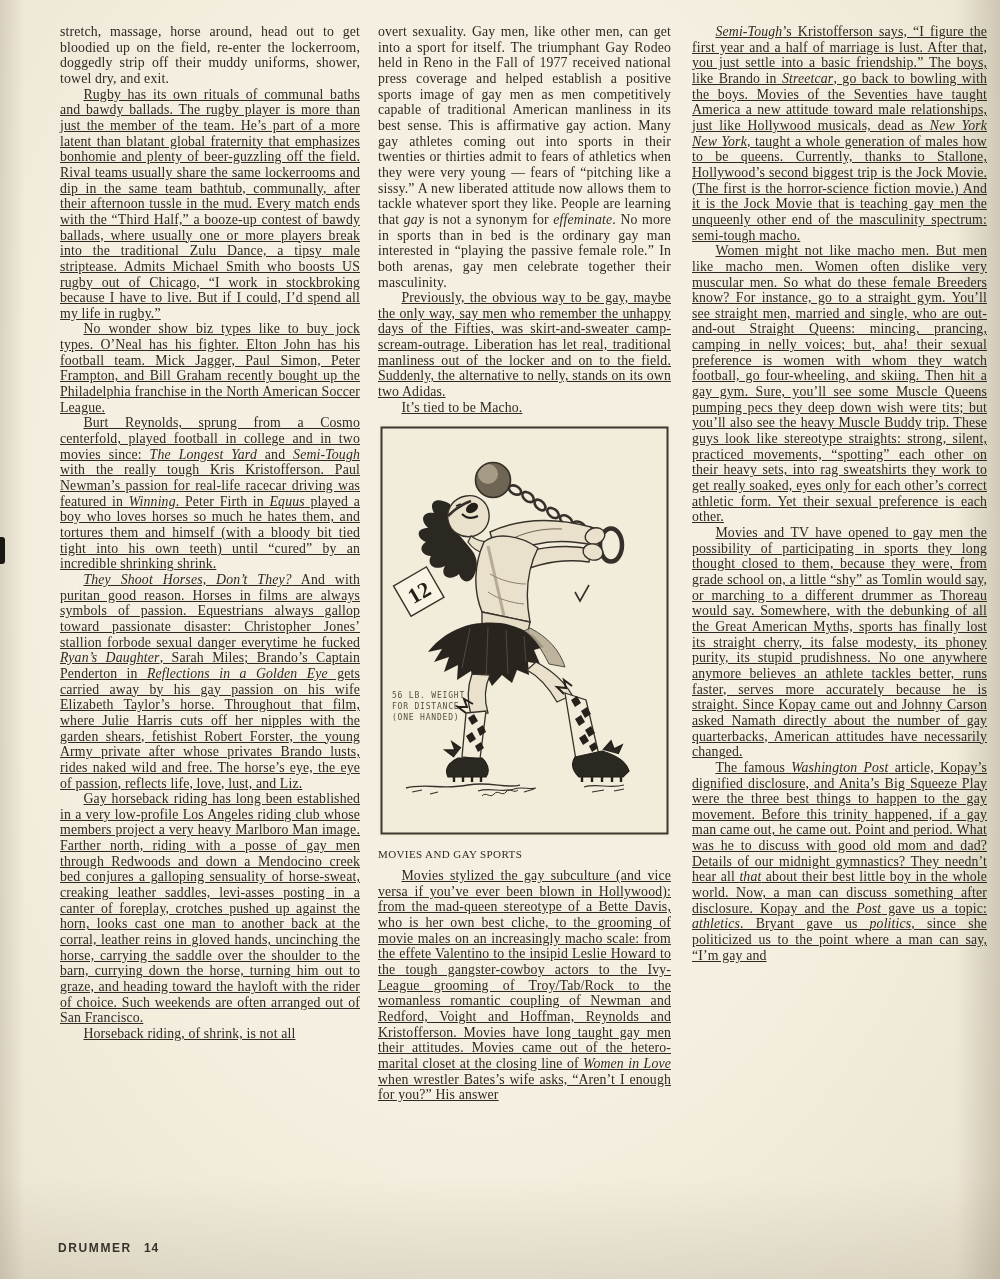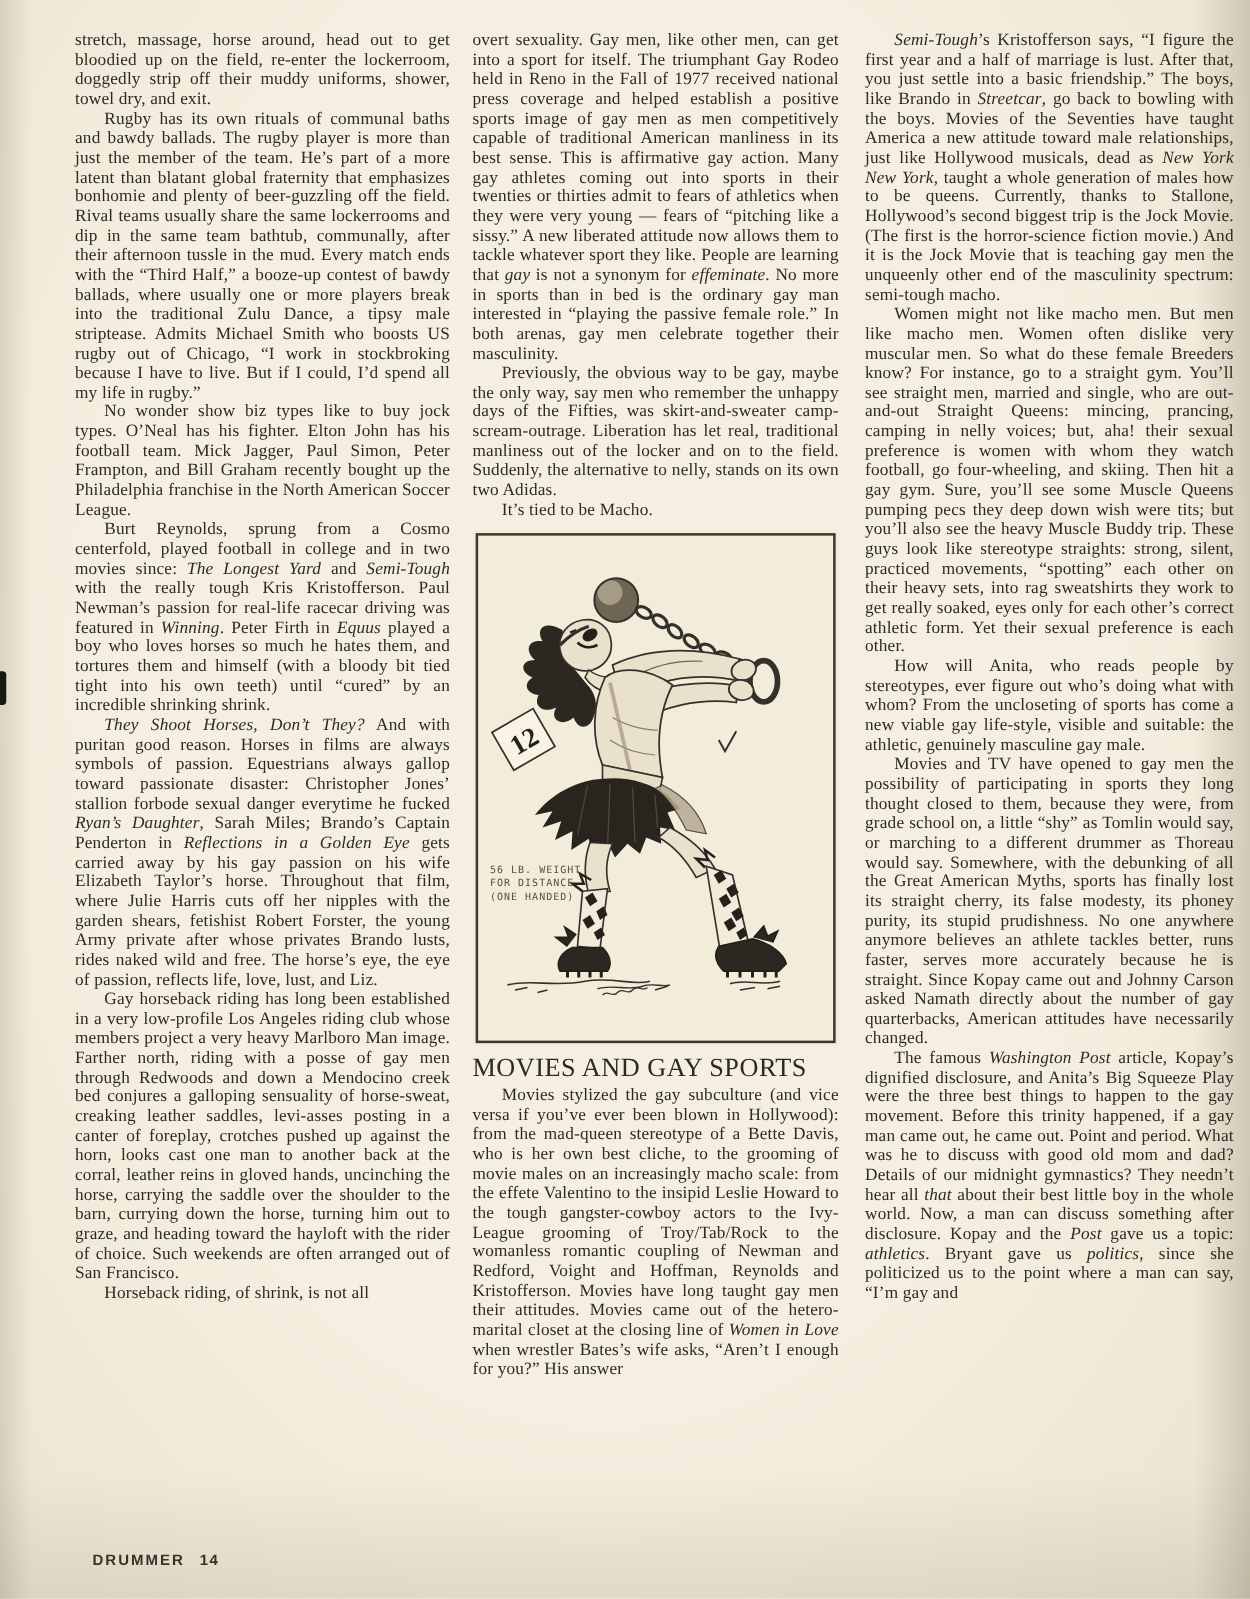--- a/index.html
+++ b/index.html
@@ -13,32 +13,32 @@
     color:#2e2a23;
   }
   .col{
     position:absolute;top:24px;text-align:justify;
     font-size:13.8px;line-height:15.65px;letter-spacing:0.15px;
   }
   #col1{left:60px;width:300px;}
   #col2{left:378px;width:293px;}
   #col3{left:692px;width:295px;}
   p.para{margin:0;padding:0;}
-  p.para.indent{text-indent:1.7em;}
+  p.para.indent{text-indent:1.7em;text-decoration:underline;}
   em{font-style:italic;}
   .illustration{
     margin:9px 0 10px 0;height:413px;position:relative;
   }
   .illustration svg{display:block;width:100%;height:100%;}
   h2.section-heading{
-    margin:2px 0 5px 0;font-size:21px;font-weight:normal;
+    margin:2px 0 5px 0;font-size:11px;font-weight:normal;
     letter-spacing:0.4px;text-align:left;text-indent:0;
   }
   .footer{
-    position:absolute;left:74px;top:1241px;
+    position:absolute;left:58px;top:1241px;
     font-family:"Liberation Sans", sans-serif;font-weight:bold;
     font-size:12px;letter-spacing:1.6px;color:#37332b;
   }
   .footer .pageno{margin-left:12px;letter-spacing:1px;}
   .scan-artifact{
     position:absolute;left:0;top:537px;width:5px;height:27px;
     background:#191712;border-radius:0 3px 3px 0;
   }
   .cap-line{font-family:"DejaVu Sans Mono", monospace;}
 </style>
@@ -170,20 +170,19 @@
   <h2 class="section-heading">MOVIES AND GAY SPORTS</h2>
 
   <div>
       <p class="para indent">Movies stylized the gay subculture (and vice versa if you’ve ever been blown in Hollywood): from the mad-queen stereotype of a Bette Davis, who is her own best cliche, to the grooming of movie males on an increasingly macho scale: from the effete Valentino to the insipid Leslie Howard to the tough gangster-cowboy actors to the Ivy-League grooming of Troy/Tab/Rock to the womanless romantic coupling of Newman and Redford, Voight and Hoffman, Reynolds and Kristofferson. Movies have long taught gay men their attitudes. Movies came out of the hetero-marital closet at the closing line of <em>Women in Love</em> when wrestler Bates’s wife asks, “Aren’t I enough for you?” His answer</p>
     </div>
 </div>
 
 <div class="col" id="col3">
     <p class="para indent"><em>Semi-Tough</em>’s Kristofferson says, “I figure the first year and a half of marriage is lust. After that, you just settle into a basic friendship.” The boys, like Brando in <em>Streetcar</em>, go back to bowling with the boys. Movies of the Seventies have taught America a new attitude toward male relationships, just like Hollywood musicals, dead as <em>New York New York</em>, taught a whole generation of males how to be queens. Currently, thanks to Stallone, Hollywood’s second biggest trip is the Jock Movie. (The first is the horror-science fiction movie.) And it is the Jock Movie that is teaching gay men the unqueenly other end of the masculinity spectrum: semi-tough macho.</p>
     <p class="para indent">Women might not like macho men. But men like macho men. Women often dislike very muscular men. So what do these female Breeders know? For instance, go to a straight gym. You’ll see straight men, married and single, who are out-and-out Straight Queens: mincing, prancing, camping in nelly voices; but, aha! their sexual preference is women with whom they watch football, go four-wheeling, and skiing. Then hit a gay gym. Sure, you’ll see some Muscle Queens pumping pecs they deep down wish were tits; but you’ll also see the heavy Muscle Buddy trip. These guys look like stereotype straights: strong, silent, practiced movements, “spotting” each other on their heavy sets, into rag sweatshirts they work to get really soaked, eyes only for each other’s correct athletic form. Yet their sexual preference is each other.</p>
-    <p class="para indent">How will Anita, who reads people by stereotypes, ever figure out who’s doing what with whom? From the uncloseting of sports has come a new viable gay life-style, visible and suitable: the athletic, genuinely masculine gay male.</p>
     <p class="para indent">Movies and TV have opened to gay men the possibility of participating in sports they long thought closed to them, because they were, from grade school on, a little “shy” as Tomlin would say, or marching to a different drummer as Thoreau would say. Somewhere, with the debunking of all the Great American Myths, sports has finally lost its straight cherry, its false modesty, its phoney purity, its stupid prudishness. No one anywhere anymore believes an athlete tackles better, runs faster, serves more accurately because he is straight. Since Kopay came out and Johnny Carson asked Namath directly about the number of gay quarterbacks, American attitudes have necessarily changed.</p>
     <p class="para indent">The famous <em>Washington Post</em> article, Kopay’s dignified disclosure, and Anita’s Big Squeeze Play were the three best things to happen to the gay movement. Before this trinity happened, if a gay man came out, he came out. Point and period. What was he to discuss with good old mom and dad? Details of our midnight gymnastics? They needn’t hear all <em>that</em> about their best little boy in the whole world. Now, a man can discuss something after disclosure. Kopay and the <em>Post</em> gave us a topic: <em>athletics</em>. Bryant gave us <em>politics</em>, since she politicized us to the point where a man can say, “I’m gay and</p>
   </div>
 
 <div class="footer">
   <span>DRUMMER</span><span class="pageno">14</span>
 </div>
 
 </body></html>

